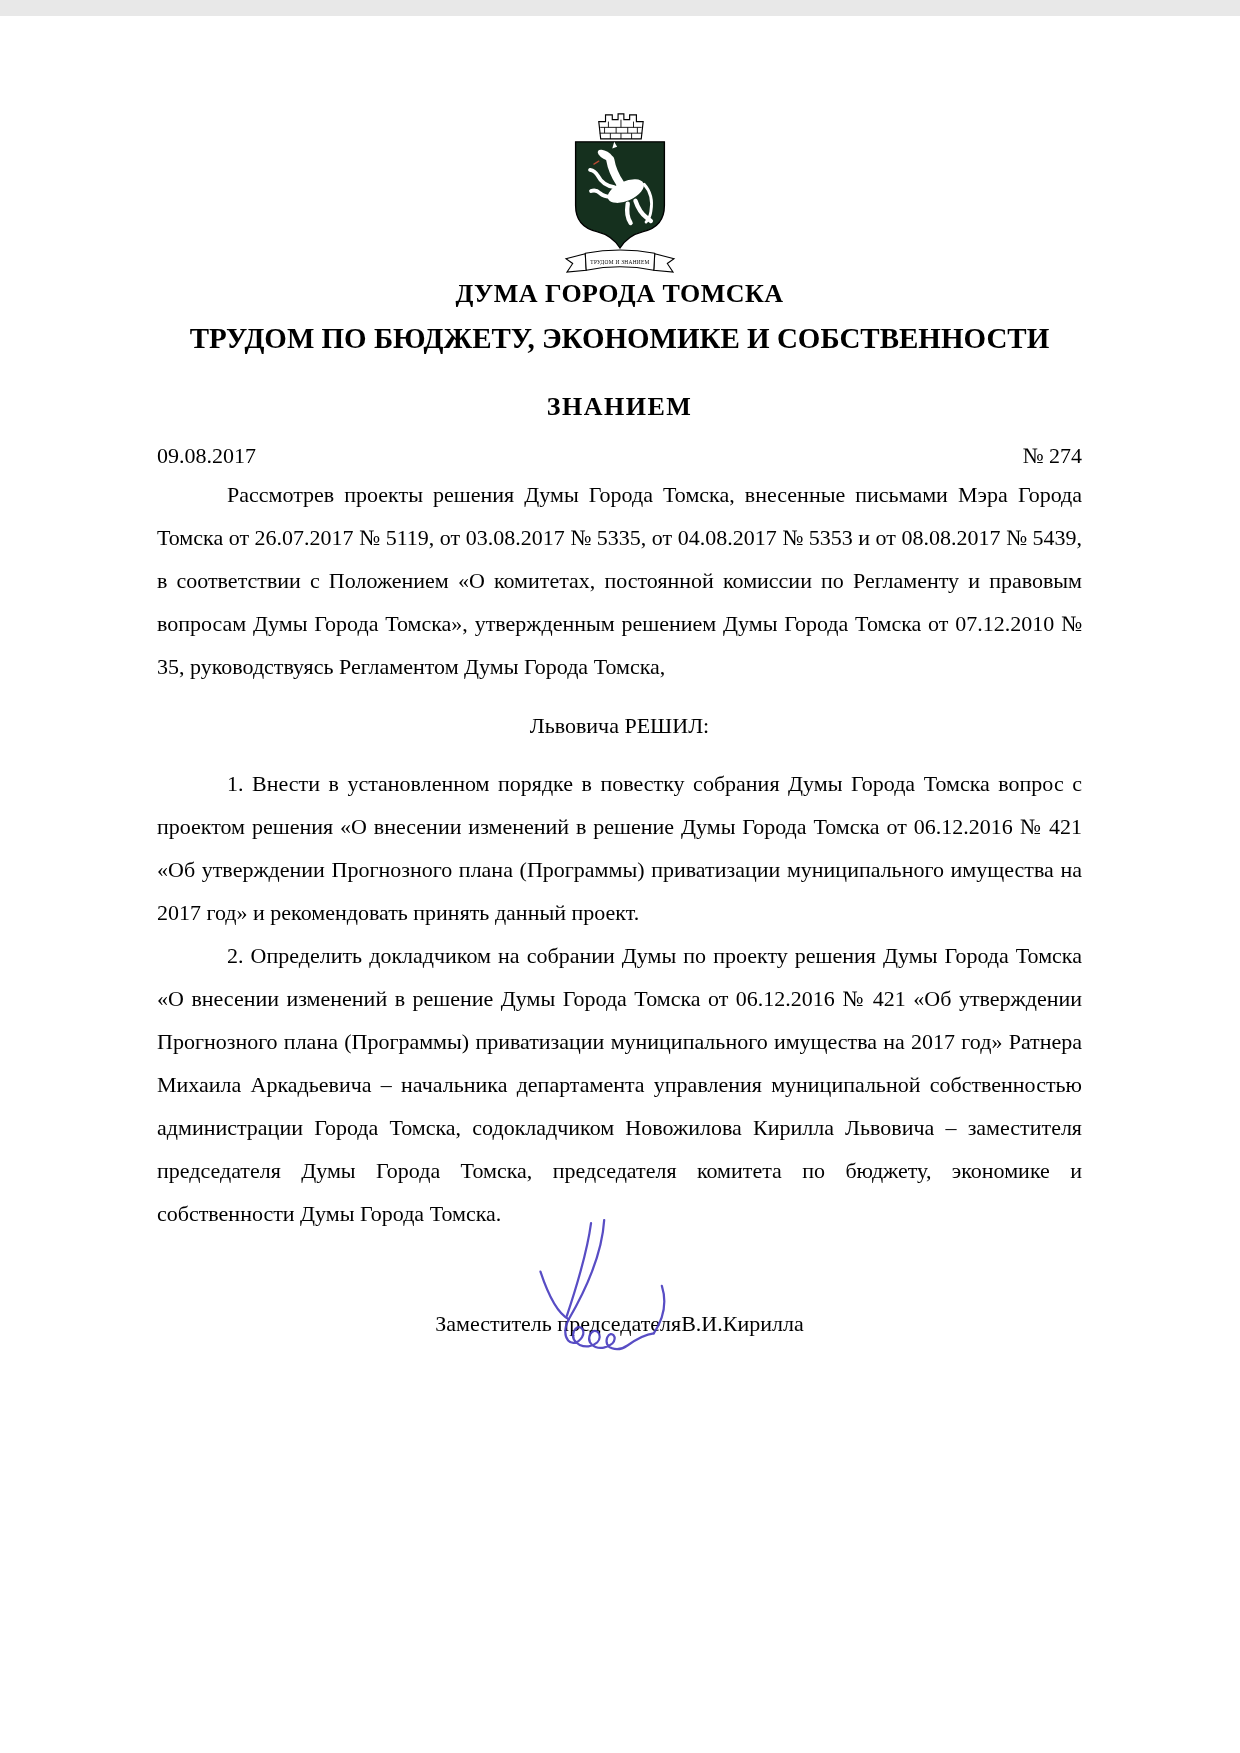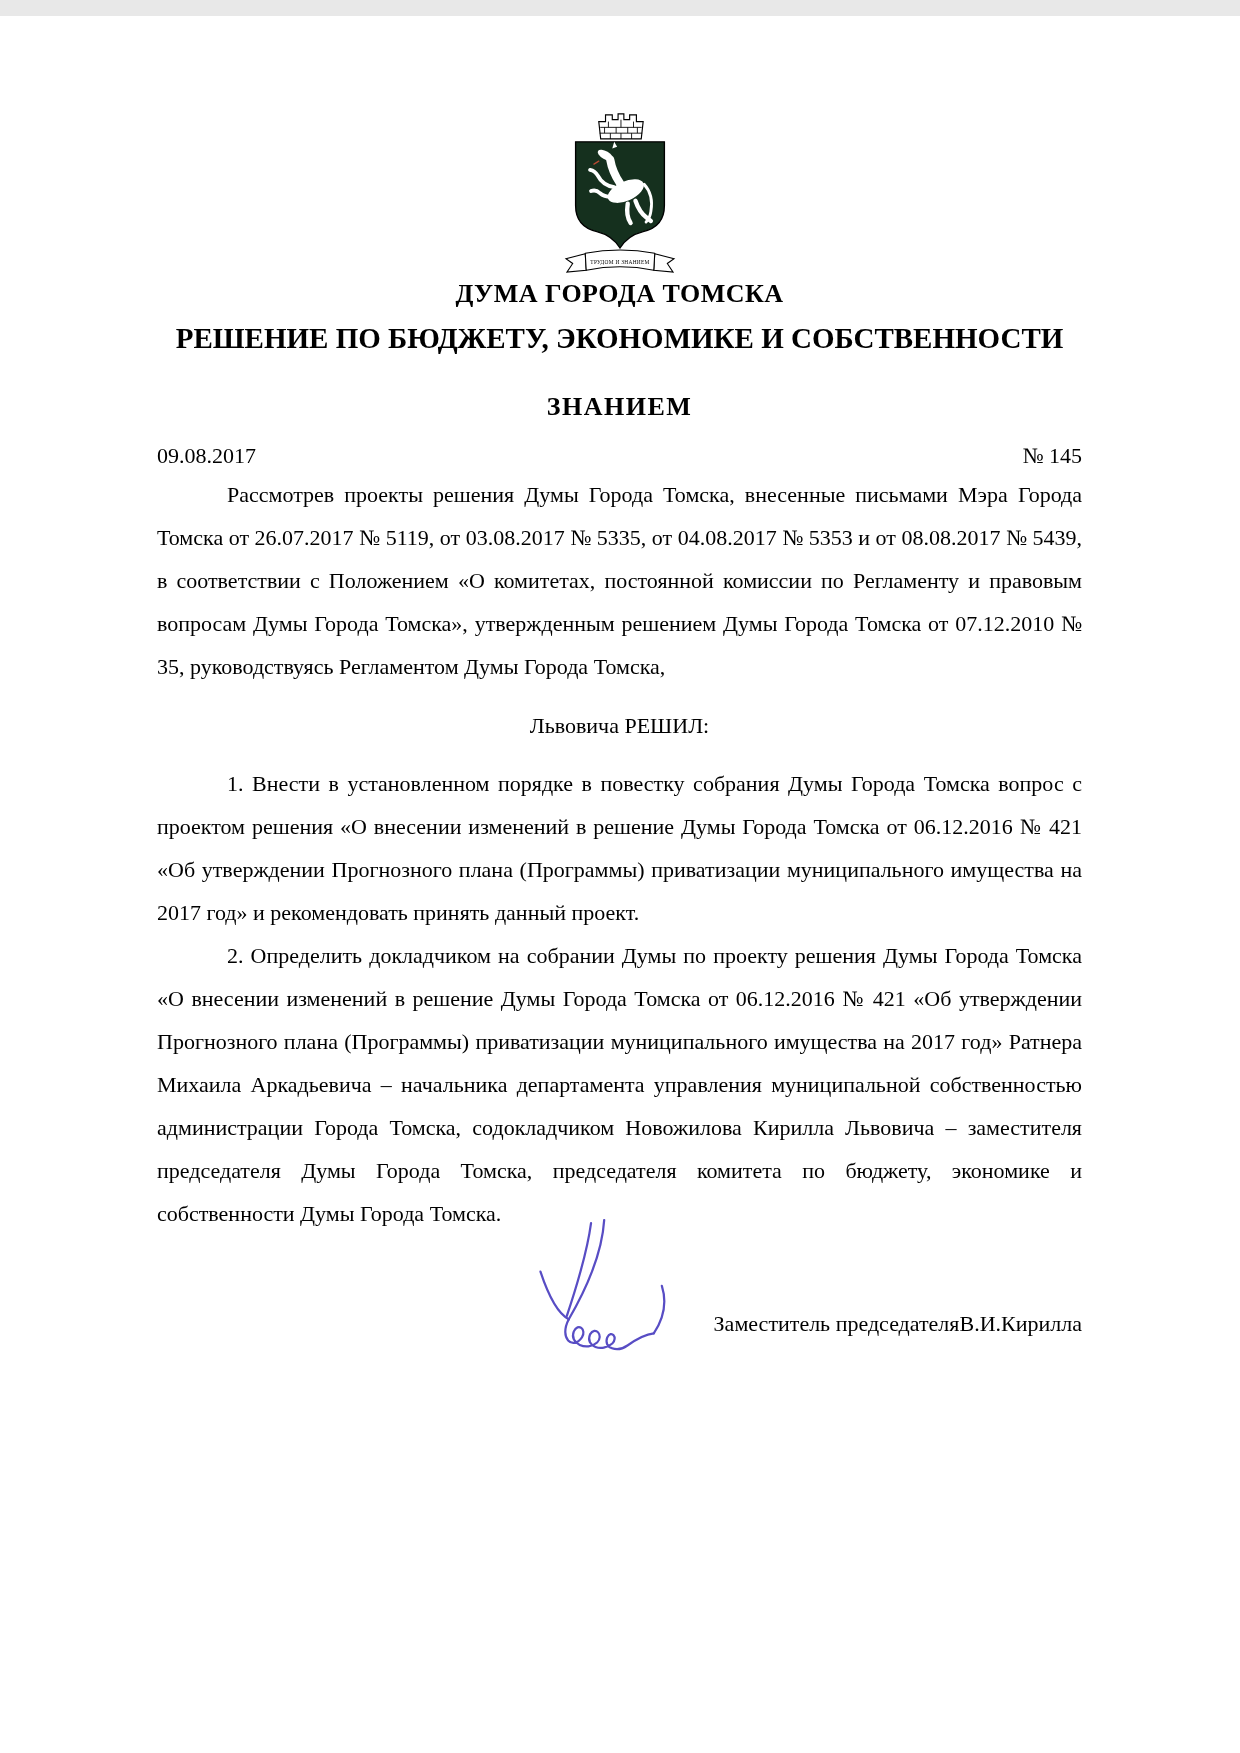--- a/index.html
+++ b/index.html
@@ -61,21 +61,21 @@
   .resolved{
     margin-top:16px;
     text-align:center;
     font-size:22px;
     line-height:43px;
   }
   .item1{margin-top:15px;font-family:Liberation Serif, serif;}
   .sign-row{
     position:relative;
     margin-top:76px;
-    display:flex;justify-content:flex-end;
+    display:flex;justify-content:center;
     font-size:22px;
     line-height:26px;
   }
   .sig-scribble{
     position:absolute;
     left:345px;top:-92px;
     width:172px;height:162px;
     pointer-events:none;
   }
   .emblem-svg{display:block;}
@@ -112,26 +112,26 @@
         <g stroke="#000" stroke-width="1.1" fill="#fff">
           <path d="M24,149 L4,154 L11,159 L5,168 L25,166 Z"></path>
           <path d="M96,149 L116,154 L109,159 L115,168 L95,166 Z"></path>
           <path d="M24,148.5 Q60,141.5 96,148.5 L95,166 Q60,159 25,166 Z"></path>
         </g>
         <text x="60" y="159.5" text-anchor="middle" font-size="5.6" font-family="Liberation Serif, serif" fill="#000" stroke="none" letter-spacing="0.3">ТРУДОМ И ЗНАНИЕМ</text>
       </svg>
     </div>
 
     <div class="org-line1">ДУМА ГОРОДА ТОМСКА</div>
-    <div class="org-line2">РЕШЕНИЕ ПО БЮДЖЕТУ, ЭКОНОМИКЕ И СОБСТВЕННОСТИ</div>
+    <div class="org-line2">ТРУДОМ ПО БЮДЖЕТУ, ЭКОНОМИКЕ И СОБСТВЕННОСТИ</div>
     <div class="doc-type">ЗНАНИЕМ</div>
 
     <div class="meta-row">
       <span>09.08.2017</span>
-      <span>№ 145</span>
+      <span>№ 274</span>
     </div>
 
 
     <p class="para preamble">Рассмотрев проекты решения Думы Города Томска, внесенные письмами Мэра Города Томска от 26.07.2017 № 5119, от 03.08.2017 № 5335, от 04.08.2017 № 5353 и от 08.08.2017 № 5439, в соответствии с Положением «О комитетах, постоянной комиссии по Регламенту и правовым вопросам Думы Города Томска», утвержденным решением Думы Города Томска от 07.12.2010 № 35, руководствуясь Регламентом Думы Города Томска,</p>
 
     <div class="resolved">Львовича РЕШИЛ:</div>
 
     <p class="para item1">1. Внести в установленном порядке в повестку собрания Думы Города Томска вопрос с проектом решения «О внесении изменений в решение Думы Города Томска от 06.12.2016 № 421 «Об утверждении Прогнозного плана (Программы) приватизации муниципального имущества на 2017 год» и рекомендовать принять данный проект.</p>
     <p class="para">2. Определить докладчиком на собрании Думы по проекту решения Думы Города Томска «О внесении изменений в решение Думы Города Томска от 06.12.2016 № 421 «Об утверждении Прогнозного плана (Программы) приватизации муниципального имущества на 2017 год» Ратнера Михаила Аркадьевича – начальника департамента управления муниципальной собственностью администрации Города Томска, содокладчиком Новожилова Кирилла Львовича – заместителя председателя Думы Города Томска, председателя комитета по бюджету, экономике и собственности Думы Города Томска.</p>
 

